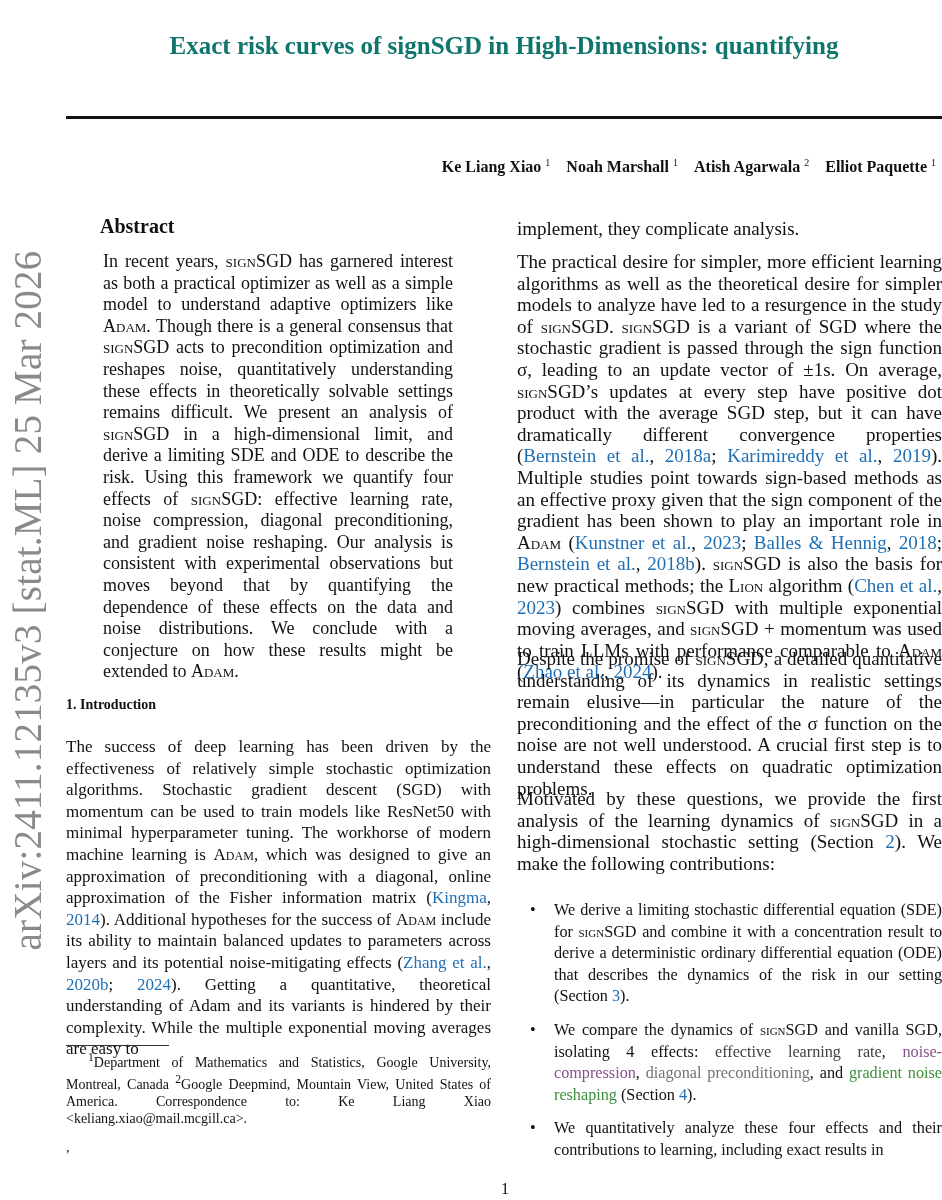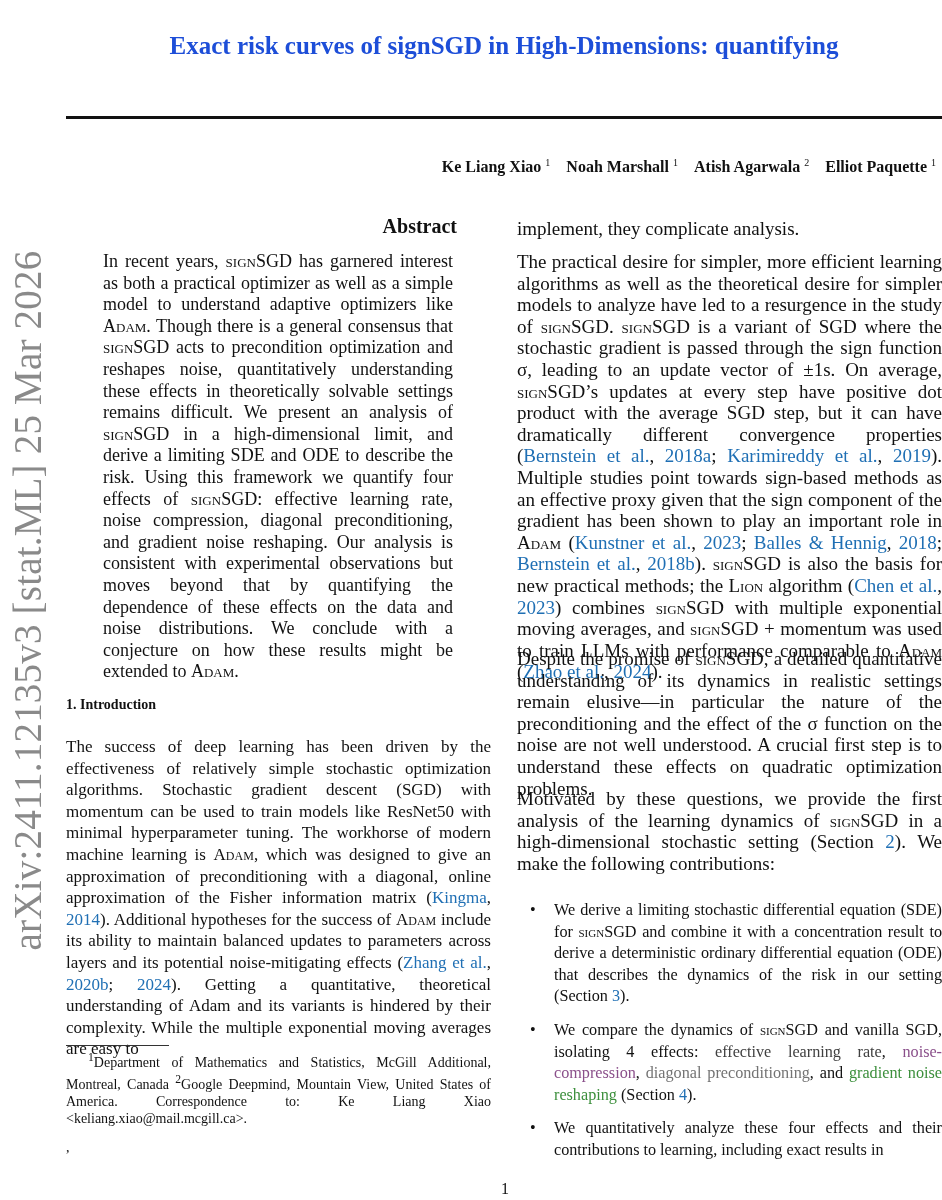--- a/index.html
+++ b/index.html
@@ -10,30 +10,30 @@
   .arxiv {
     position: absolute; left: 2px; top: 250px; width: 52px; height: 700px;
     display: flex; align-items: center; justify-content: center;
   }
   .arxiv span {
     display: inline-block; transform: rotate(-90deg); white-space: nowrap;
     font-size: 39px; color: #8a8a8a; letter-spacing: 0.2px;
   }
   .title {
     position: absolute; left: 66px; width: 876px; top: 30px; text-align: center;
-    font-weight: bold; font-size: 25px; line-height: 31px; color: #1d4ed8;
+    font-weight: bold; font-size: 25px; line-height: 31px; color: #0f766e;
   }
   .rule { position: absolute; left: 66px; width: 876px; top: 116px; height: 3px; background: #111; }
   .authors {
     position: absolute; left: 66px; width: 876px; top: 157px; text-align: right;
     font-weight: bold; font-size: 16px;
   }
   .authors .au { margin: 0 6px; }
   .authors sup { font-weight: normal; font-size: 10px; }
-  .abs-head { position: absolute; left: 100px; width: 357px; top: 215px; text-align: right; font-weight: bold; font-size: 20px; }
+  .abs-head { position: absolute; left: 100px; width: 357px; top: 215px; text-align: left; font-weight: bold; font-size: 20px; }
   .abs-body { position: absolute; left: 103px; width: 350px; top: 251px; font-size: 18px; line-height: 21.6px; text-align: justify; }
   .sc { font-variant: small-caps; }
   .cite { color: #1f6fb4; }
   .intro-head { position: absolute; left: 66px; top: 697px; font-weight: bold; font-size: 14px; }
   .intro-body { position: absolute; left: 66px; width: 425px; top: 736px; font-size: 17px; line-height: 21.6px; text-align: justify; }
   .fn-rule { position: absolute; left: 66px; top: 1045px; width: 103px; height: 1px; background: #333; }
   .footnote { position: absolute; left: 66px; width: 425px; top: 1049px; font-size: 14px; line-height: 17.3px; text-align: justify; }
   .footnote .ind { padding-left: 22px; }
   .comma { position: absolute; left: 66px; top: 1140px; font-size: 14px; }
   .r-p { position: absolute; left: 517px; width: 425px; font-size: 19px; line-height: 21.6px; text-align: justify; }
@@ -66,21 +66,21 @@
   <span class="au"><span>Elliot Paquette</span> <sup>1</sup></span>
 </div>
 
 <div class="abs-head">Abstract</div>
 <div class="abs-body"><span>In recent years, </span><span class="sc">signSGD</span><span> has garnered interest as both a practical optimizer as well as a simple model to understand adaptive optimizers like </span><span class="sc">Adam</span><span>. Though there is a general consensus that </span><span class="sc">signSGD</span><span> acts to precondition optimization and reshapes noise, quantitatively understanding these effects in theoretically solvable settings remains difficult. We present an analysis of </span><span class="sc">signSGD</span><span> in a high-dimensional limit, and derive a limiting SDE and ODE to describe the risk. Using this framework we quantify four effects of </span><span class="sc">signSGD</span><span>: effective learning rate, noise compression, diagonal preconditioning, and gradient noise reshaping. Our analysis is consistent with experimental observations but moves beyond that by quantifying the dependence of these effects on the data and noise distributions. We conclude with a conjecture on how these results might be extended to </span><span class="sc">Adam</span><span>.</span></div>
 
 <div class="intro-head">1. Introduction</div>
 <div class="intro-body"><span>The success of deep learning has been driven by the effectiveness of relatively simple stochastic optimization algorithms. Stochastic gradient descent (SGD) with momentum can be used to train models like ResNet50 with minimal hyperparameter tuning. The workhorse of modern machine learning is </span><span class="sc">Adam</span><span>, which was designed to give an approximation of preconditioning with a diagonal, online approximation of the Fisher information matrix (</span><a class="cite">Kingma</a><span>, </span><a class="cite">2014</a><span>). Additional hypotheses for the success of </span><span class="sc">Adam</span><span> include its ability to maintain balanced updates to parameters across layers and its potential noise-mitigating effects (</span><a class="cite">Zhang et al.</a><span>, </span><a class="cite">2020b</a><span>; </span><a class="cite">2024</a><span>). Getting a quantitative, theoretical understanding of Adam and its variants is hindered by their complexity. While the multiple exponential moving averages are easy to</span></div>
 
 <div class="fn-rule"></div>
-<div class="footnote"><span class="ind"></span><sup>1</sup><span>Department of Mathematics and Statistics, McGill Additional, Montreal, Canada </span><sup>2</sup><span>Google Deepmind, Mountain View, United States of America.  Correspondence to: Ke Liang Xiao &lt;keliang.xiao@mail.mcgill.ca&gt;.</span></div>
+<div class="footnote"><span class="ind"></span><sup>1</sup><span>Department of Mathematics and Statistics, Google University, Montreal, Canada </span><sup>2</sup><span>Google Deepmind, Mountain View, United States of America.  Correspondence to: Ke Liang Xiao &lt;keliang.xiao@mail.mcgill.ca&gt;.</span></div>
 <div class="comma">,</div>
 
 <div class="r-p" style="top:218px;">implement, they complicate analysis.</div>
 
 <div class="r-p" style="top:251px;"><span>The practical desire for simpler, more efficient learning algorithms as well as the theoretical desire for simpler models to analyze have led to a resurgence in the study of </span><span class="sc">signSGD</span><span>. </span><span class="sc">signSGD</span><span> is a variant of SGD where the stochastic gradient is passed through the sign function σ, leading to an update vector of ±1s. On average, </span><span class="sc">signSGD</span><span>’s updates at every step have positive dot product with the average SGD step, but it can have dramatically different convergence properties (</span><a class="cite">Bernstein et al.</a>, <a class="cite">2018a</a>; <a class="cite">Karimireddy et al.</a>, <a class="cite">2019</a><span>). Multiple studies point towards sign-based methods as an effective proxy given that the sign component of the gradient has been shown to play an important role in </span><span class="sc">Adam</span><span> (</span><a class="cite">Kunstner et al.</a>, <a class="cite">2023</a>; <a class="cite">Balles &amp; Hennig</a>, <a class="cite">2018</a>; <a class="cite">Bernstein et al.</a>, <a class="cite">2018b</a><span>). </span><span class="sc">signSGD</span><span> is also the basis for new practical methods; the </span><span class="sc">Lion</span><span> algorithm (</span><a class="cite">Chen et al.</a>, <a class="cite">2023</a><span>) combines </span><span class="sc">signSGD</span><span> with multiple exponential moving averages, and </span><span class="sc">signSGD</span><span> + momentum was used to train LLMs with performance comparable to </span><span class="sc">Adam</span><span> (</span><a class="cite">Zhao et al.</a>, <a class="cite">2024</a><span>).</span></div>
 
 <div class="r-p" style="top:648px;"><span>Despite the promise of </span><span class="sc">signSGD</span><span>, a detailed quantitative understanding of its dynamics in realistic settings remain elusive—in particular the nature of the preconditioning and the effect of the σ function on the noise are not well understood. A crucial first step is to understand these effects on quadratic optimization problems.</span></div>
 
 <div class="r-p" style="top:788px;"><span>Motivated by these questions, we provide the first analysis of the learning dynamics of </span><span class="sc">signSGD</span><span> in a high-dimensional stochastic setting (Section </span><a class="cite">2</a><span>). We make the following contributions:</span></div>
 

